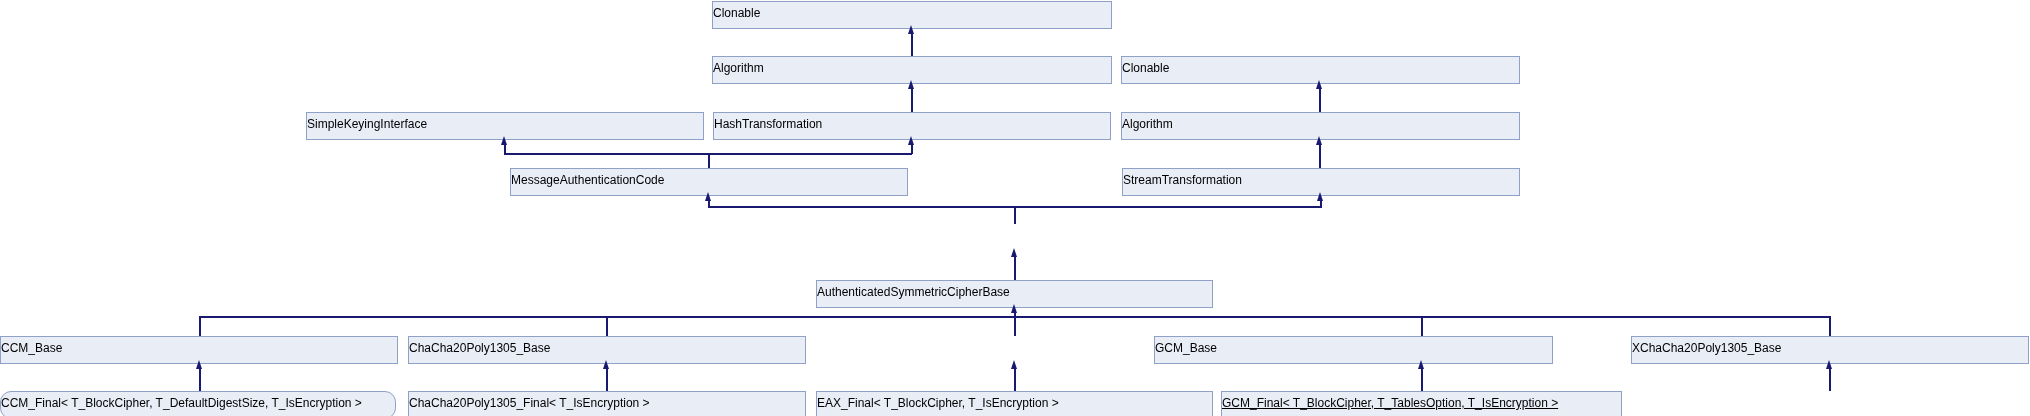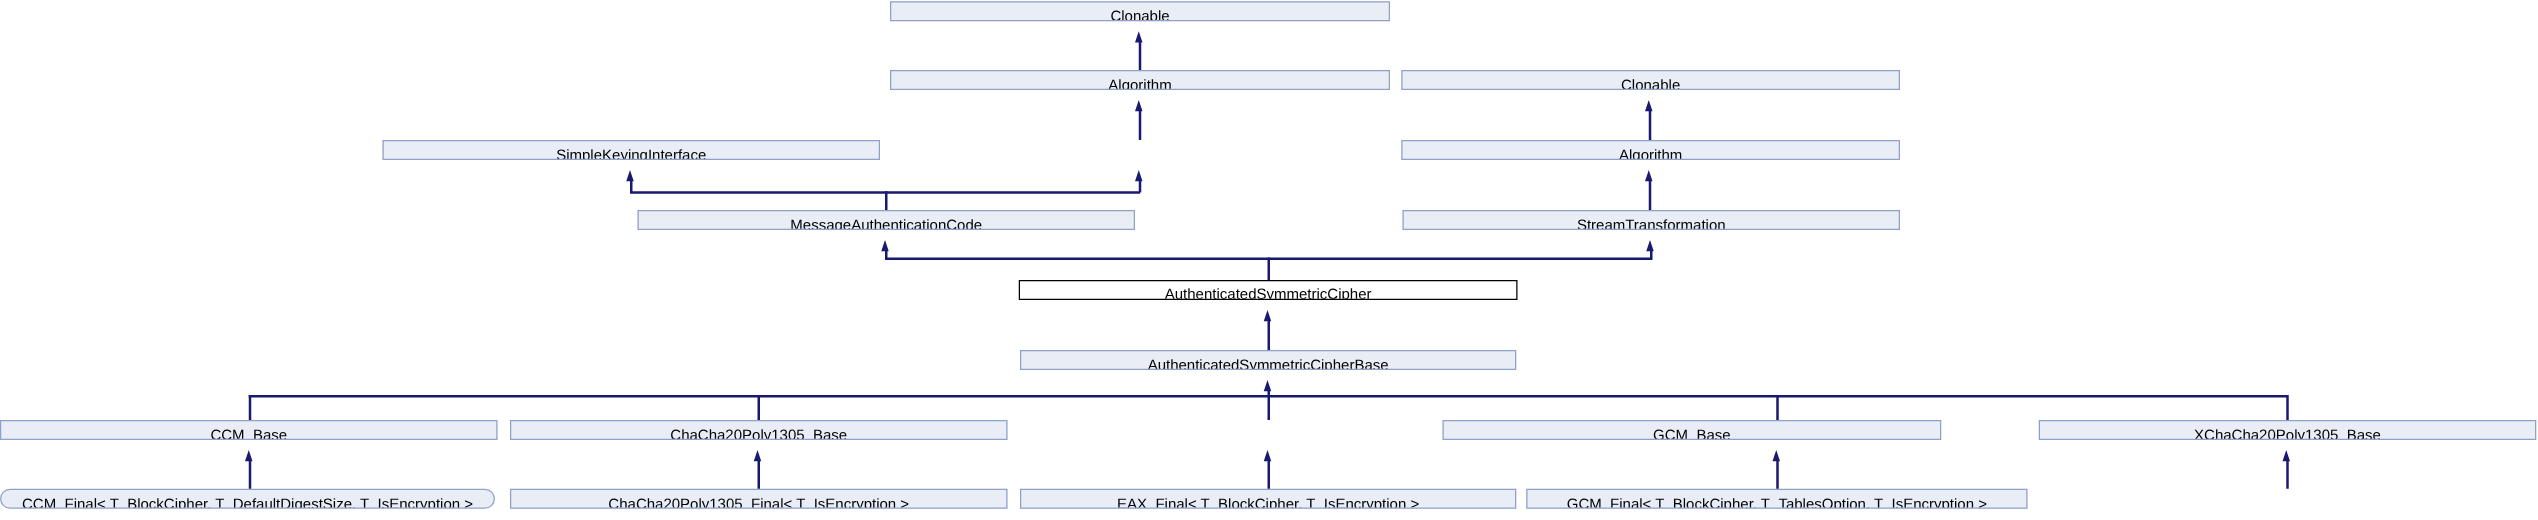--- a/index.html
+++ b/index.html
@@ -19,27 +19,26 @@
     overflow:hidden;
   }
   .diagram{
     position:relative;
     width:2030px;height:416px;
     background:var(--background);
   }
   .node{
     position:absolute;
     box-sizing:border-box;
-    height:16px;
+    height:28px;
     background:var(--node-fill);
     border:1px solid var(--node-border);
     color:var(--text);
     font-size:12px;
     line-height:22px;
-    text-align:center;
     white-space:nowrap;
     overflow:hidden;
     cursor:pointer;
   }
   .node.focus{
     background:var(--focus-fill);
     border:1.5px solid var(--focus-border);
     line-height:21px;
   }
   .vline{
@@ -64,26 +63,26 @@
 <body>
 
 <div class="diagram">
 
   <div class="node" style="left:712px;top:1px;width:400px;">Clonable</div>
 
   <div class="node" style="left:712px;top:56px;width:400px;">Algorithm</div>
   <div class="node" style="left:1121px;top:56px;width:399px;">Clonable</div>
 
   <div class="node" style="left:306px;top:112px;width:398px;">SimpleKeyingInterface</div>
+  <div class="node" style="left:713px;top:112px;width:398px;">HashTransformation</div>
   <div class="node" style="left:1121px;top:112px;width:399px;">Algorithm</div>
 
   <div class="node" style="left:510px;top:168px;width:398px;">MessageAuthenticationCode</div>
   <div class="node" style="left:1122px;top:168px;width:398px;">StreamTransformation</div>
 
-  <div class="node focus" style="left:815px;top:224px;width:399px;">AuthenticatedSymmetricCipher</div>
 
   <div class="node" style="left:816px;top:280px;width:397px;">AuthenticatedSymmetricCipherBase</div>
 
   <div class="node" style="left:0px;top:336px;width:398px;">CCM_Base</div>
   <div class="node" style="left:408px;top:336px;width:398px;">ChaCha20Poly1305_Base</div>
   <div class="node" style="left:1154px;top:336px;width:399px;">GCM_Base</div>
   <div class="node" style="left:1631px;top:336px;width:398px;">XChaCha20Poly1305_Base</div>
 
   <div class="node" style="left:0px;top:391px;width:396px;border-radius:11px;">CCM_Final&lt; T_BlockCipher, T_DefaultDigestSize, T_IsEncryption &gt;</div>
   <div class="node" style="left:408px;top:391px;width:398px;">ChaCha20Poly1305_Final&lt; T_IsEncryption &gt;</div>

